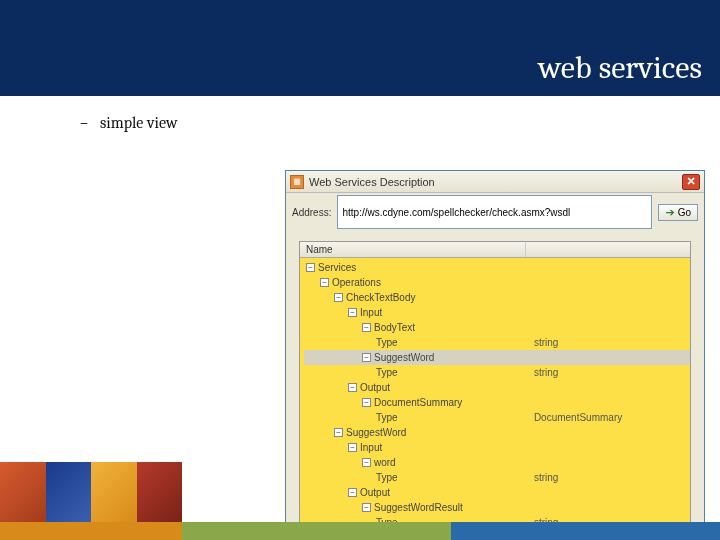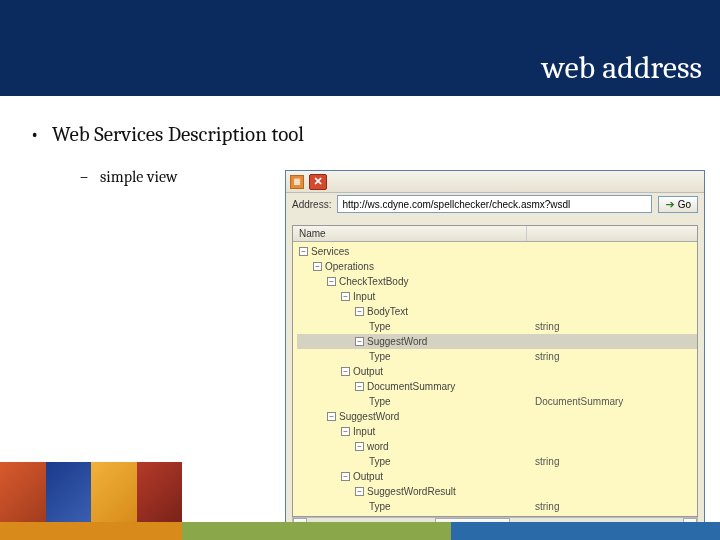--- a/index.html
+++ b/index.html
@@ -13,25 +13,25 @@
   .bullet-l2::before { content: "–"; position: absolute; left: -20px; top: 0; }
 
   .app-window { position: absolute; left: 285px; top: 170px; width: 420px; border: 1px solid #5a7ea8; background: #ece9d8; font-family: Tahoma, Arial, sans-serif; font-size: 10px; }
   .titlebar { height: 22px; background: linear-gradient(#f5f3ea,#e7e2d1); display:flex; align-items:center; padding:0 4px; border-bottom:1px solid #bbb; }
   .titlebar .ticon { width:14px; height:14px; background:#e48b3a; border:1px solid #b56a1f; margin-right:5px; display:flex; align-items:center; justify-content:center; color:#fff; font-size:8px; }
   .titlebar .ttext { flex:1; color:#333; font-size:11px; }
   .titlebar .close { width:18px; height:16px; background:#d34a2e; border:1px solid #8a2c1a; color:#fff; display:flex; align-items:center; justify-content:center; font-size:11px; font-weight:bold; border-radius:2px; }
   .hint { padding:4px 6px 2px 6px; color:#444; font-size:9px; }
   .addr-row { display:flex; align-items:center; gap:6px; padding:2px 6px 12px 6px; }
   .addr-row label { font-size:10px; color:#333; }
-  .addr-row input { flex:1; height:18px; border:1px solid #7f9db9; background:#fff; font-size:10px; padding:0 4px; }
+  .addr-row input { flex:1; height:34px; border:1px solid #7f9db9; background:#fff; font-size:10px; padding:0 4px; }
   .go-btn { height:17px; padding:0 6px; border:1px solid #7f9db9; background:linear-gradient(#fdfdfd,#e8e4d8); font-size:10px; display:flex; align-items:center; gap:3px; }
   .go-btn .arrow { color:#2b7a2b; font-size:11px; }
 
-  .grid { border:1px solid #999; margin:0 6px; background:#fef9c3; }
+  .grid { border:1px solid #999; margin:0 13px; background:#fde047; }
   .grid-head { display:flex; background:linear-gradient(#f6f4ec,#e5e1d2); border-bottom:1px solid #aaa; }
   .grid-head .col { padding:2px 6px; font-size:10px; color:#333; }
   .grid-head .col.name { flex:0 0 58%; border-right:1px solid #ccc; }
   .grid-head .col.value { flex:1; }
 
   .tree { padding:2px 0 2px 4px; font-size:10px; color:#444; line-height:15px; position:relative; }
   .row { display:flex; align-items:center; }
   .row .cell-name { flex:0 0 58%; display:flex; align-items:center; white-space:nowrap; overflow:hidden; }
   .row .cell-val { flex:1; padding-left:6px; color:#555; }
   .row.sel { background:#d6d2c2; }
@@ -46,31 +46,31 @@
   .footer-art { position:absolute; left:0; bottom:18px; width:182px; height:60px; display:flex; }
   .footer-art .p { flex:1; }
   .p1{background:linear-gradient(135deg,#d85a2e,#a23c1d);} .p2{background:linear-gradient(135deg,#1a3a8a,#3b5fb0);} .p3{background:linear-gradient(135deg,#f0b23a,#d88b1a);} .p4{background:linear-gradient(135deg,#b53a2a,#7a2218);}
   .footer-bar { position:absolute; left:0; bottom:0; right:0; height:18px; display:flex; }
   .footer-bar .b1{flex:0 0 182px; background:#d88b1a;} .footer-bar .b2{flex:1; background:#8aa84a;} .footer-bar .b3{flex:1; background:#2a6aa8;}
 </style>
 </head>
 <body>
 
 <div class="title-band">
-  <h1>web address</h1>
+  <h1>web services</h1>
 </div>
 
 <div class="content">
-  <div class="bullet-l1">Web Services Description tool</div>
   <div class="bullet-l2">simple view</div>
 </div>
 
 <div class="app-window">
   <div class="titlebar">
     <span class="ticon">▦</span>
+    <span class="ttext">Web Services Description</span>
     <span class="close">✕</span>
   </div>
   <div class="addr-row">
     <label>Address:</label>
     <input type="text" value="http://ws.cdyne.com/spellchecker/check.asmx?wsdl" style="">
     <button class="go-btn">
         <span class="arrow">➔</span>
         <span>Go</span>
       </button>
   </div>

